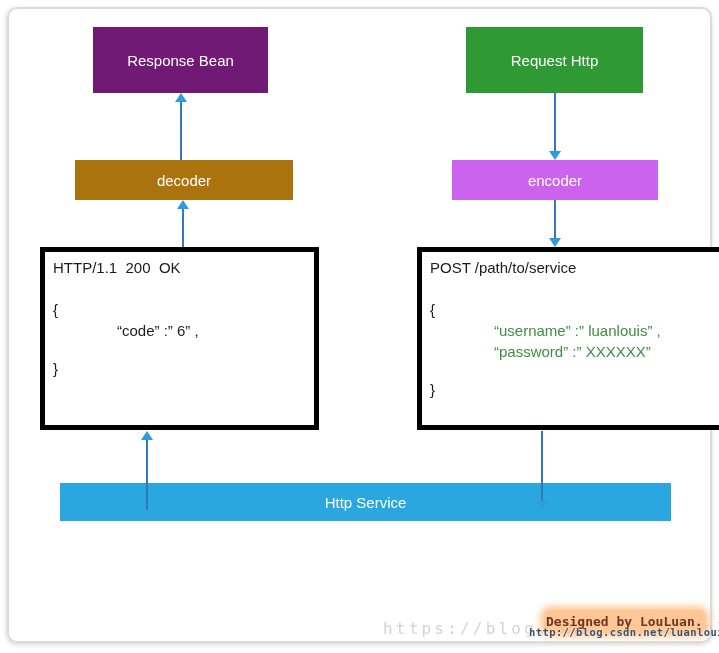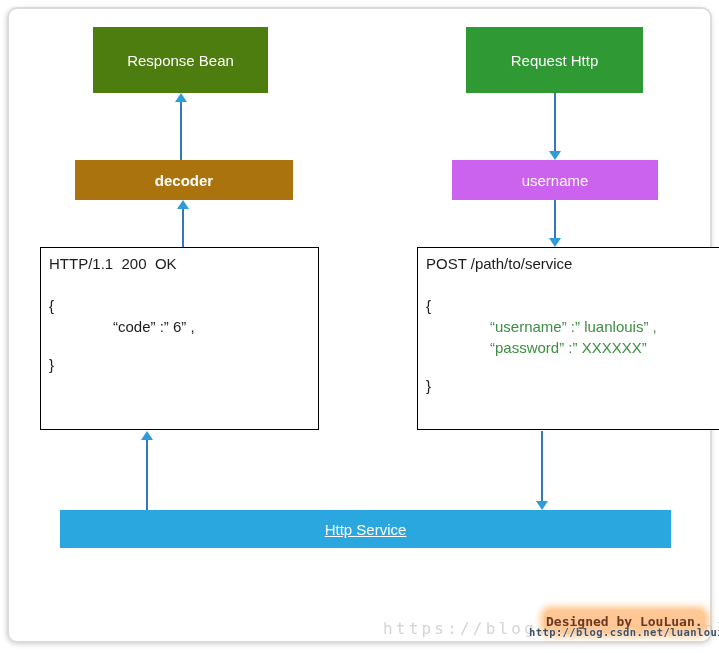--- a/index.html
+++ b/index.html
@@ -11,28 +11,28 @@
   .frame{
     position:absolute;left:7px;top:7px;width:701px;height:632px;
     border:2px solid #dbdbdb;border-radius:10px;
     box-shadow:0 2px 5px rgba(0,0,0,0.12), -2px 0 4px rgba(0,0,0,0.06);
     background:transparent;
   }
   .node{
     position:absolute;display:flex;align-items:center;justify-content:center;
     color:#ffffff;font-size:15px;
   }
-  .response-bean{left:93px;top:27px;width:175px;height:66px;background:#4d7c0f;}
+  .response-bean{left:93px;top:27px;width:175px;height:66px;background:#701a75;}
   .request-bean{left:466px;top:27px;width:177px;height:66px;background:#2F9A34;}
-  .decoder{left:75px;top:160px;width:218px;height:40px;background:#AA730D;font-weight:bold;}
+  .decoder{left:75px;top:160px;width:218px;height:40px;background:#AA730D;}
   .encoder{left:452px;top:160px;width:206px;height:40px;background:#CC63EE;}
-  .http-service{left:60px;top:510px;width:611px;height:38px;background:#2BA7E0;text-decoration:underline;}
+  .http-service{left:60px;top:483px;width:611px;height:38px;background:#2BA7E0;}
   .textbox{
     position:absolute;top:247px;width:279px;height:183px;
-    background:#ffffff;border:1px solid #000000;
+    background:#ffffff;border:5px solid #000000;
     box-sizing:border-box;padding:6px 8px;
     font-size:15px;color:#1c1c1c;
   }
   .left-box{left:40px;}
   .right-box{left:417px;width:329px;}
   .box-line{white-space:pre;line-height:20px;height:20px;}
   .code-line{white-space:pre;line-height:21px;height:21px;padding-left:64px;}
   .right-box .code-line{color:#3E8D42;}
   .sp-a{height:22px;}
   .sp-b{height:18px;}
@@ -71,21 +71,21 @@
 <div class="node response-bean">
   <span>Response Bean</span>
 </div>
 <div class="node request-bean">
   <span>Request Http</span>
 </div>
 <div class="node decoder">
   <span>decoder</span>
 </div>
 <div class="node encoder">
-  <span>username</span>
+  <span>encoder</span>
 </div>
 <div class="node http-service">
   <span>Http Service</span>
 </div>
 
 <div class="textbox left-box">
   <div class="box-line">HTTP/1.1  200  OK</div>
   <div class="sp-a"></div>
   <div class="box-line">{</div>
   <div class="code-line">“code” :” 6” ,</div>

